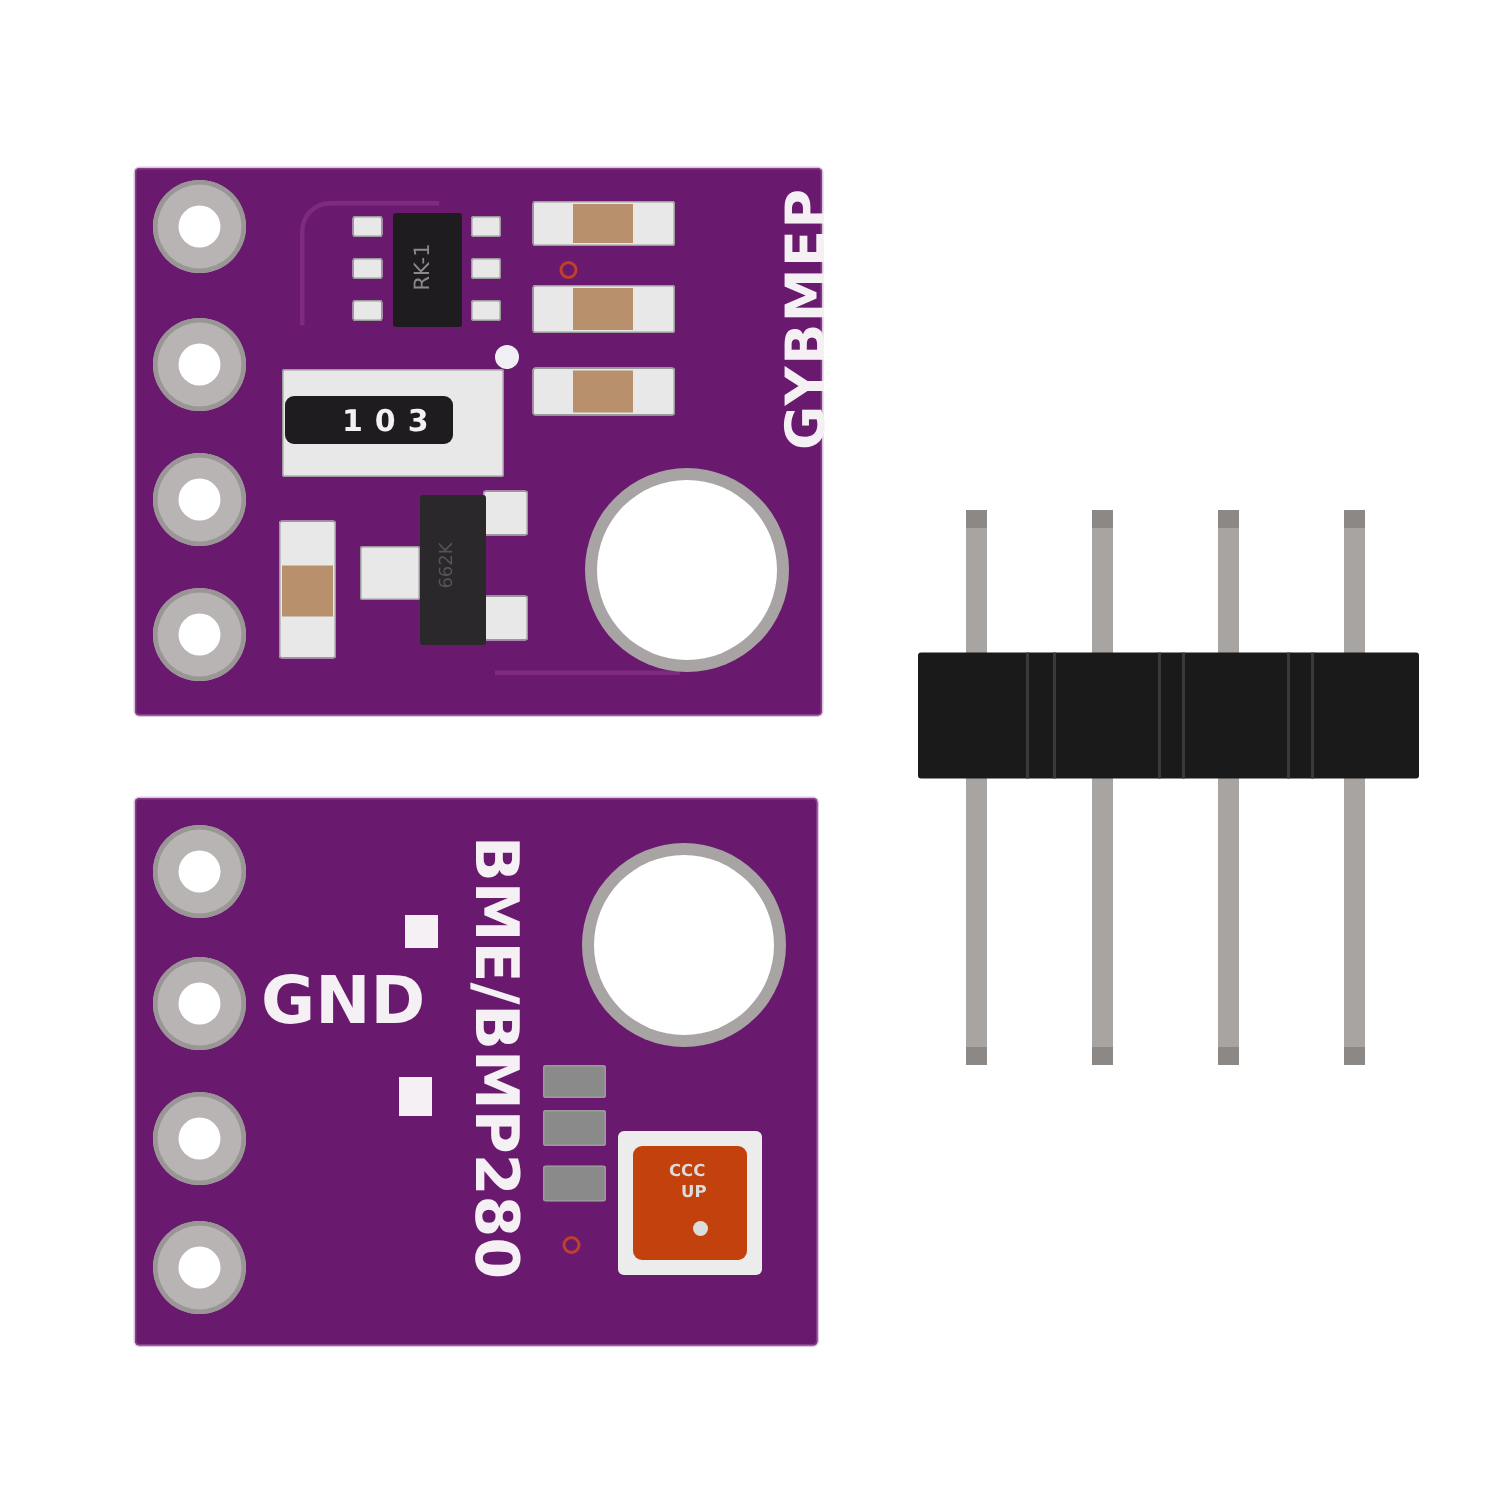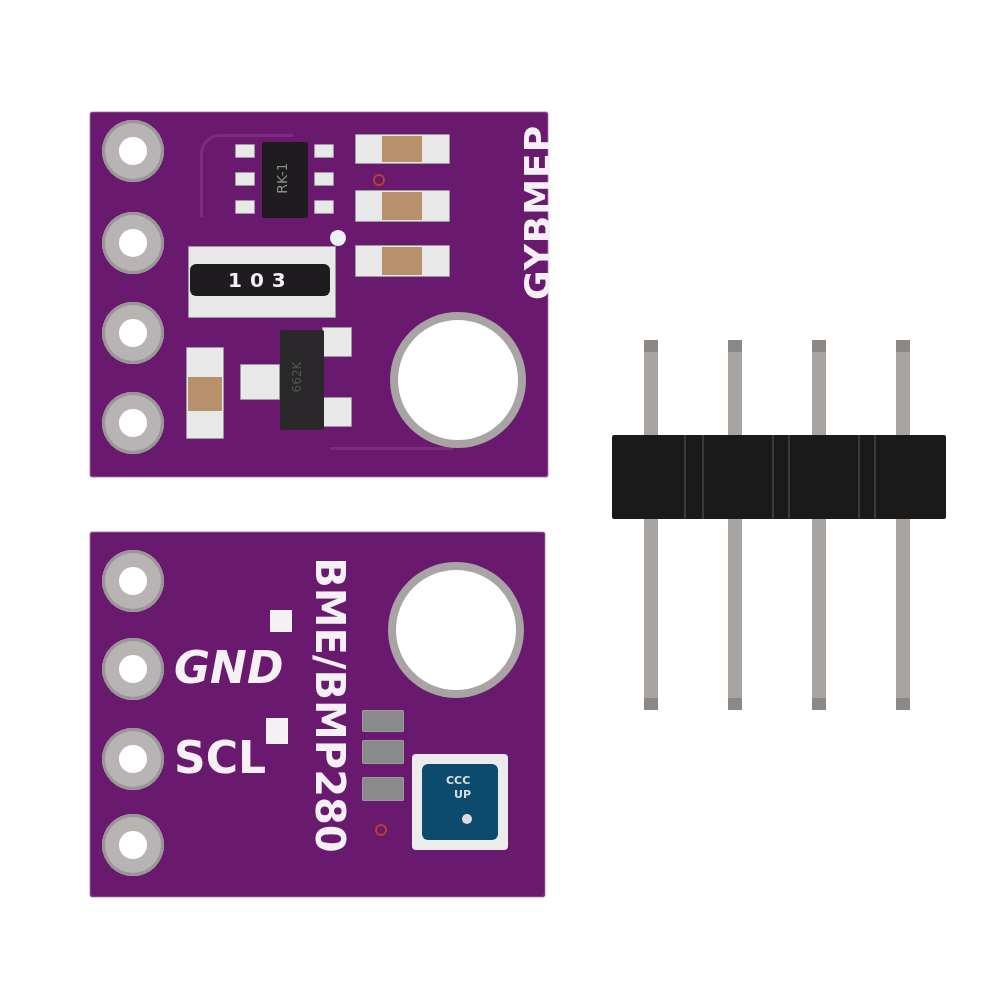--- a/index.html
+++ b/index.html
@@ -46,21 +46,21 @@
   <div class="cap" style="left:292px;top:24px;width:40px;height:26px;"></div>
   <div class="pad" style="left:265px;top:78px;width:95px;height:32px;"></div>
   <div class="cap" style="left:292px;top:80px;width:40px;height:28px;"></div>
   <div class="pad" style="left:265px;top:133px;width:95px;height:32px;"></div>
   <div class="cap" style="left:292px;top:135px;width:40px;height:28px;"></div>
 
   <div style="position:absolute;left:240px;top:118px;width:16px;height:16px;border-radius:50%;background:#f0f0f4;"></div>
   <div style="position:absolute;left:283px;top:62px;width:8px;height:8px;border-radius:50%;border:2px solid #c0402a;"></div>
 
   <div class="pad" style="left:98px;top:134px;width:148px;height:72px;"></div>
-  <div class="chip" style="left:100px;top:152px;width:140px;height:32px;border-radius:6px;">
+  <div class="chip" style="left:100px;top:152px;width:112px;height:32px;border-radius:6px;">
     <div class="silk" style="left:38px;top:4px;font-size:20px;letter-spacing:8px;">103</div>
   </div>
 
   <div class="pad" style="left:150px;top:252px;width:40px;height:36px;"></div>
   <div class="pad" style="left:232px;top:215px;width:30px;height:30px;"></div>
   <div class="pad" style="left:232px;top:285px;width:30px;height:30px;"></div>
   <div class="chip" style="left:190px;top:218px;width:44px;height:100px;background:#2a282a;">
     <div class="silk" style="left:2px;top:40px;font-size:12px;color:#555;font-weight:normal;transform:rotate(-90deg);">662K</div>
   </div>
 
@@ -71,37 +71,36 @@
 
   <div class="silk" style="left:360px;top:80px;font-size:36px;transform:rotate(-90deg);transform-origin:center;letter-spacing:1px;">GYBMEP</div>
 </div>
 
 <div class="pcb" style="left:90px;top:532px;width:455px;height:365px;">
   <div class="hole" style="left:12px;top:18px;"></div>
   <div class="hole" style="left:12px;top:106px;"></div>
   <div class="hole" style="left:12px;top:196px;"></div>
   <div class="hole" style="left:12px;top:282px;"></div>
 
-  <div class="silk" style="left:84px;top:110px;font-size:44px;font-style:italic;">GND</div>
-  <div class="silk" style="left:84px;top:200px;font-size:44px;">SCL</div>
+  <div class="silk" style="left:84px;top:110px;font-size:44px;">GND</div>
 
   <div style="position:absolute;left:180px;top:78px;width:22px;height:22px;background:#f4f0f4;"></div>
   <div style="position:absolute;left:176px;top:186px;width:22px;height:26px;background:#f4f0f4;"></div>
 
   <div class="silk" style="left:70px;top:150px;width:340px;text-align:center;font-size:40px;transform:rotate(90deg);transform-origin:center;">BME/BMP280</div>
 
   <div class="bighole" style="left:298px;top:30px;width:136px;height:136px;"></div>
 
   <div class="pad" style="left:272px;top:178px;width:42px;height:22px;background:#8a8a8a;"></div>
   <div class="pad" style="left:272px;top:208px;width:42px;height:24px;background:#8a8a8a;"></div>
   <div class="pad" style="left:272px;top:245px;width:42px;height:24px;background:#8a8a8a;"></div>
   <div style="position:absolute;left:285px;top:292px;width:8px;height:8px;border-radius:50%;border:2px solid #c0402a;"></div>
 
   <div style="position:absolute;left:322px;top:222px;width:96px;height:96px;background:#ececec;border-radius:4px;">
-    <div style="position:absolute;left:10px;top:10px;width:76px;height:76px;background:#0c4a6e;border-radius:6px;">
+    <div style="position:absolute;left:10px;top:10px;width:76px;height:76px;background:#c2410c;border-radius:6px;">
       <div class="silk" style="left:24px;top:10px;font-size:11px;color:#dcdcdc;">CCC</div>
       <div class="silk" style="left:32px;top:24px;font-size:11px;color:#dcdcdc;">UP</div>
       <div style="position:absolute;left:40px;top:50px;width:10px;height:10px;border-radius:50%;background:#dcdcdc;"></div>
     </div>
   </div>
 </div>
 
 <div style="position:absolute;left:612px;top:340px;width:336px;height:372px;">
   <div class="pintip" style="left:32px;top:0;"></div>
   <div class="pin" style="left:32px;top:12px;height:346px;"></div>

